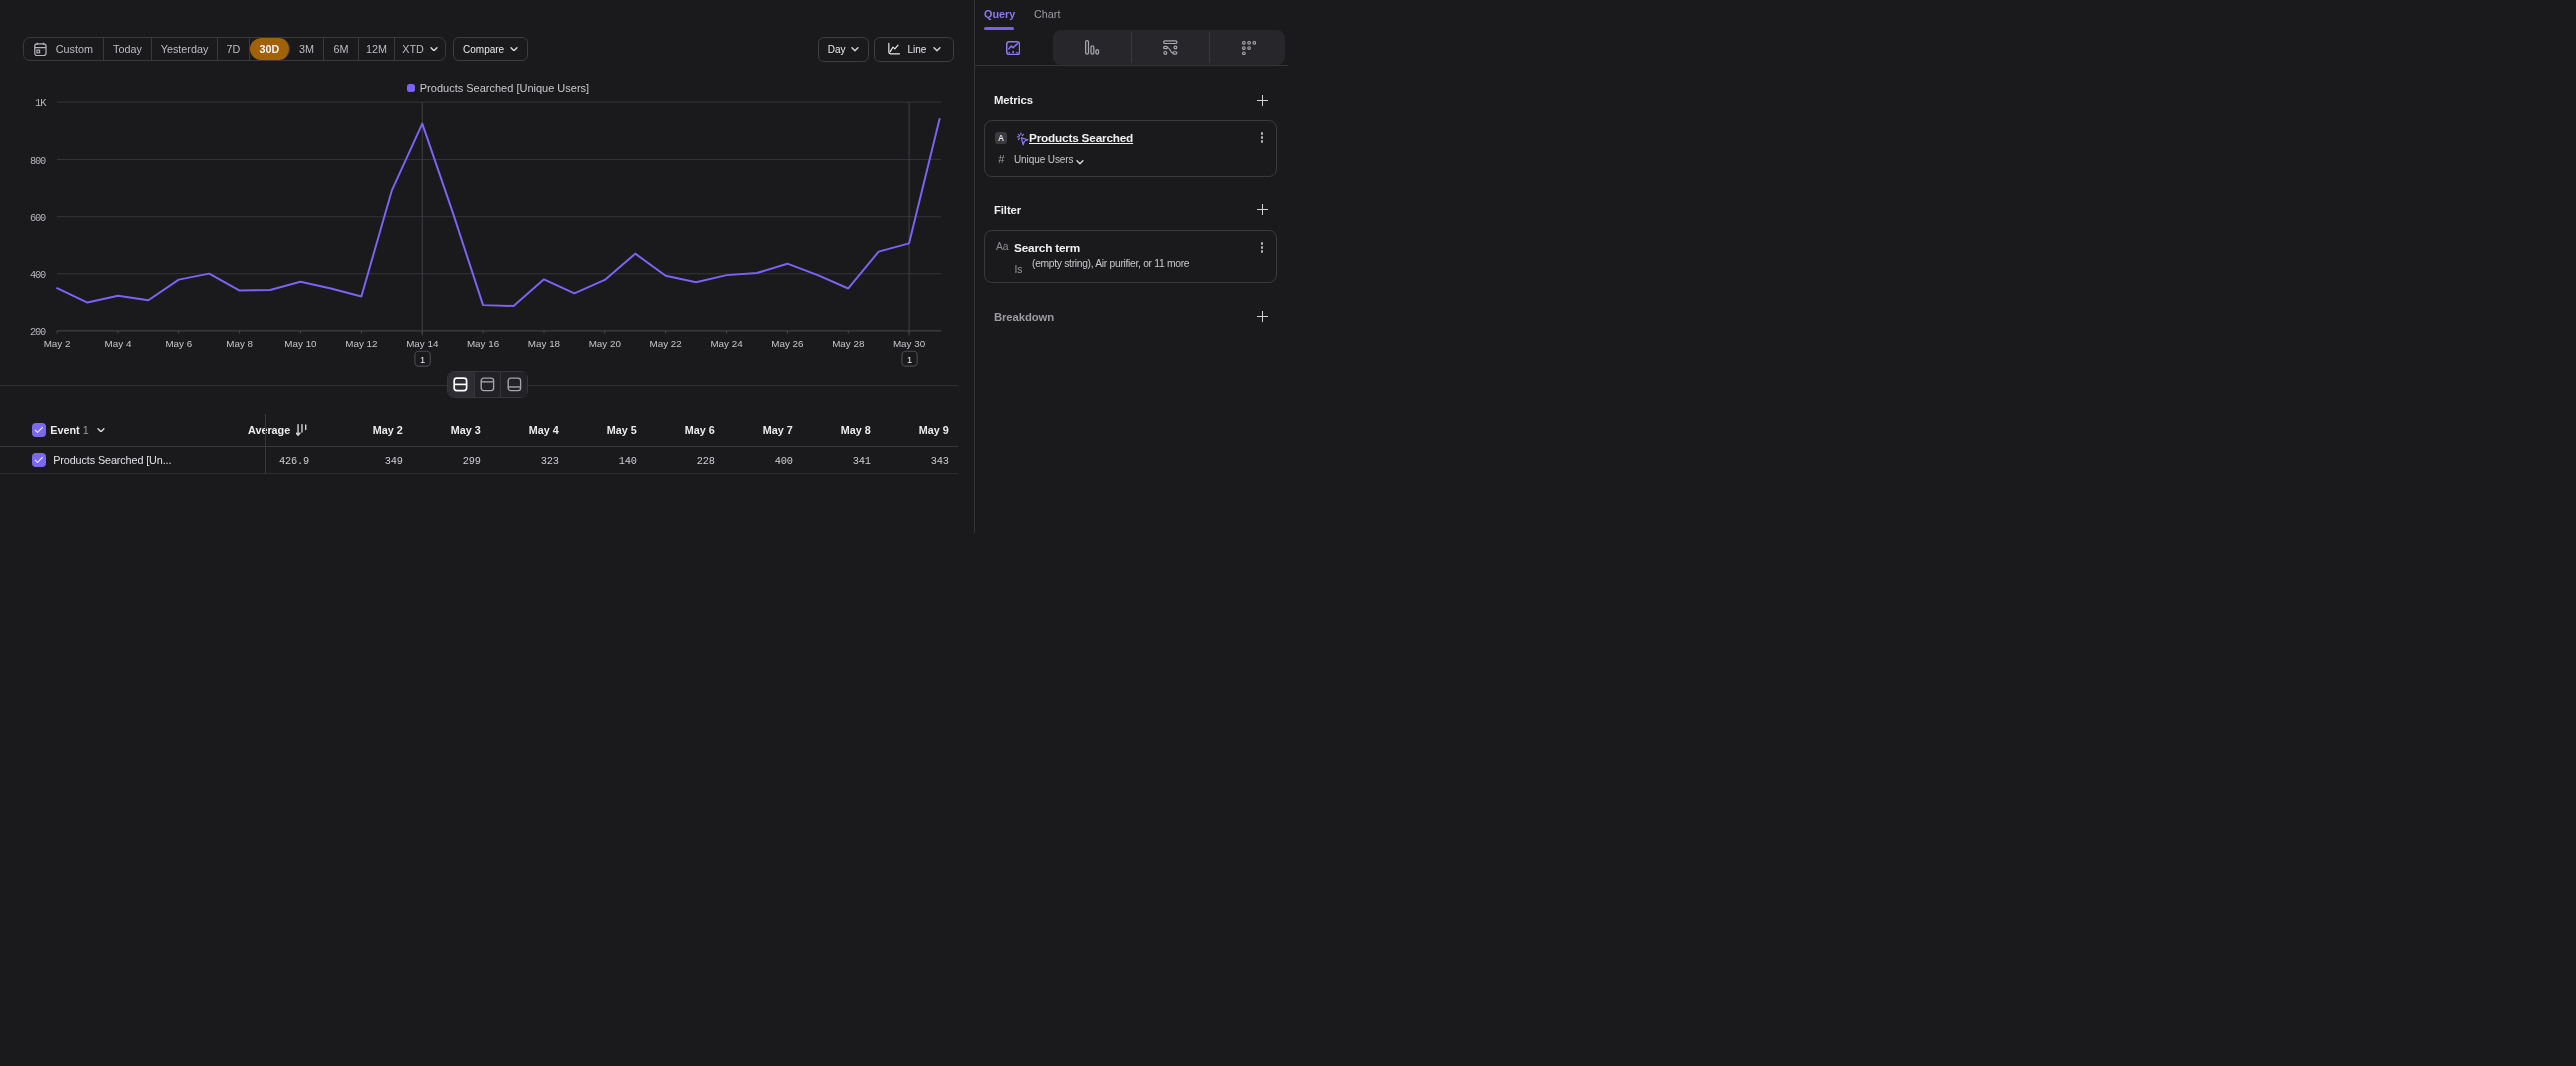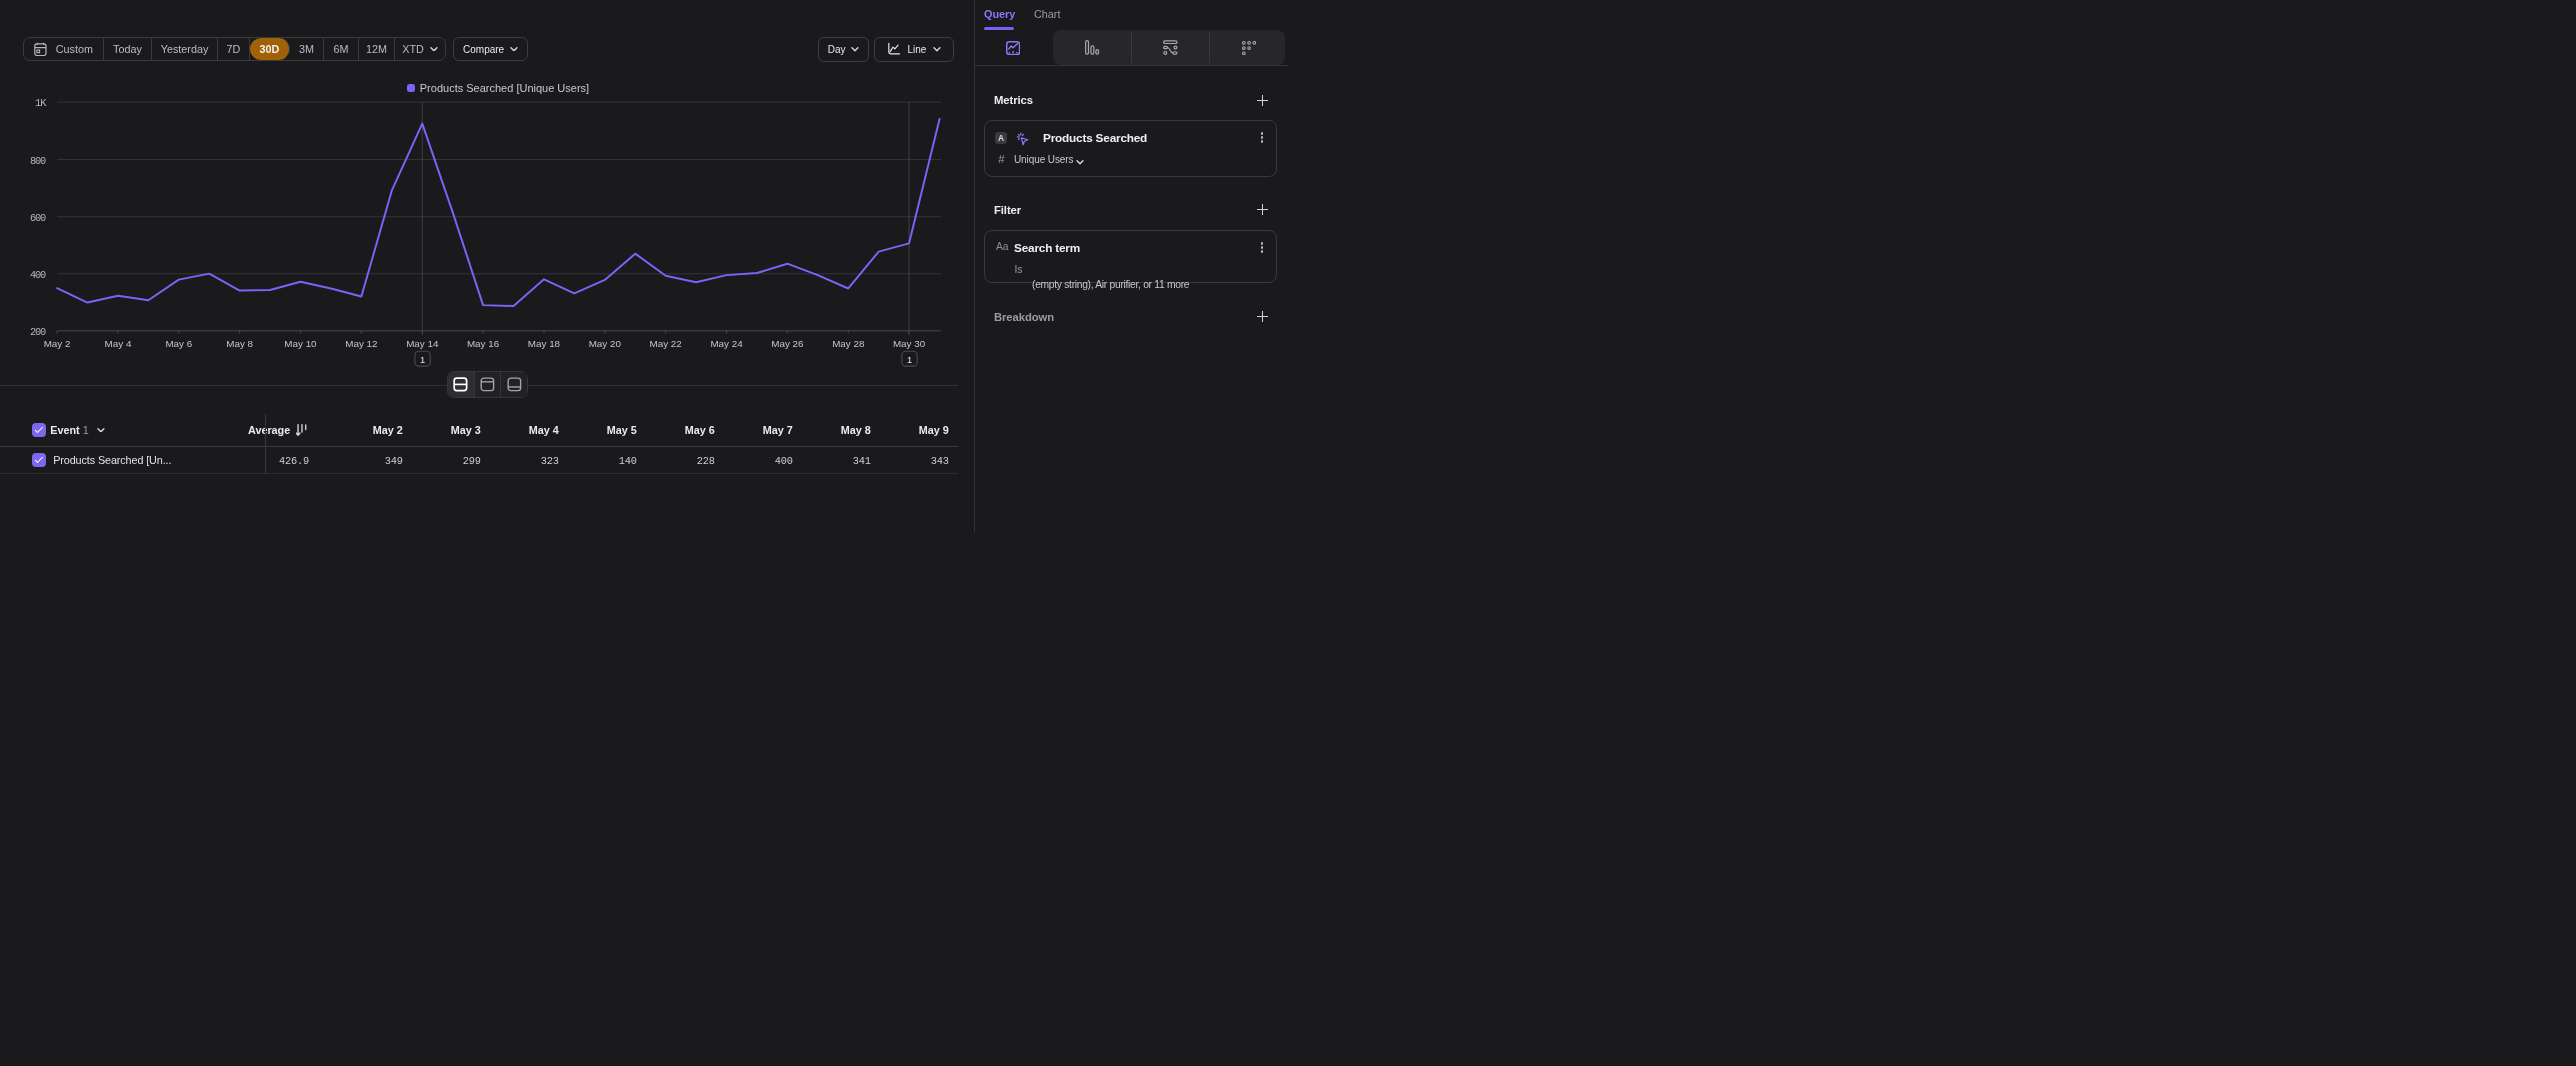--- a/index.html
+++ b/index.html
@@ -262,21 +262,21 @@
   <div class="card abs" style="top:120px; height:57px;">
     <div style="position:absolute; left:10.3px; top:11.3px; width:11.3px; height:11.3px; background:#3b3a40; border-radius:3px; color:#dcdbe0; font-size:8.4px; font-weight:bold; display:flex; align-items:center; justify-content:center;">A</div>
     <svg style="position:absolute; left:30.5px; top:10.8px;" width="14.8" height="14.8" viewBox="0 0 17 17" fill="none" stroke="#8b79f7" stroke-width="1.4" stroke-linecap="round" stroke-linejoin="round">
       <path d="M6.2 6.8 L13.6 8.9 L9.6 10.6 L8.2 14.7 Z"></path>
       <line x1="5.6" y1="1.2" x2="5.6" y2="3.2"></line>
       <line x1="1.6" y1="5.6" x2="3.6" y2="5.6"></line>
       <line x1="2.7" y1="2.7" x2="4.1" y2="4.1"></line>
       <line x1="8.5" y1="2.7" x2="7.3" y2="4"></line>
       <line x1="2.8" y1="8.6" x2="4" y2="7.4"></line>
     </svg>
-    <div style="position:absolute; left:58px; top:10.3px; font-size:11.8px; letter-spacing:-0.2px; font-weight:bold; color:#f0eff2;">Products Searched</div>
+    <div style="position:absolute; left:44px; top:10.3px; font-size:11.8px; letter-spacing:-0.2px; font-weight:bold; color:#f0eff2;text-decoration:underline;">Products Searched</div>
     <div class="kebab" style="top:11.3px;">
         <i></i>
         <i></i>
         <i></i>
       </div>
     <div style="position:absolute; left:13.3px; top:32px; font-size:11.3px; color:#9b9aa1;">#</div>
     <div style="position:absolute; left:29px; top:33px; font-size:10px; letter-spacing:-0.1px; color:#c9c8cd;">Unique Users</div>
     <div style="position:absolute; left:91px; top:39px; display:flex;">
         <svg width="7.9" height="4.9" viewBox="0 0 8 5" fill="none" stroke="#d4d3d8" stroke-width="1.5" stroke-linecap="round" stroke-linejoin="round">
           <polyline points="1,0.8 4,3.9 7,0.8"></polyline>
@@ -288,19 +288,19 @@
   <div class="plus abs" style="top:204px;"></div>
   <div class="card abs" style="top:230px; height:53px;">
     <div style="position:absolute; left:11px; top:9.8px; font-size:10.3px; color:#8f8e95;">Aa</div>
     <div style="position:absolute; left:29px; top:9.8px; font-size:11.8px; letter-spacing:-0.2px; font-weight:bold; color:#f0eff2;">Search term</div>
     <div class="kebab" style="top:11.3px;">
         <i></i>
         <i></i>
         <i></i>
       </div>
     <div style="position:absolute; left:29.5px; top:33px; font-size:10.3px; color:#9b9aa1;">Is</div>
-    <div style="position:absolute; left:47px; top:48px; font-size:10.3px; letter-spacing:-0.3px; color:#c9c8cd;">(empty string), Air purifier, or 11 more</div>
+    <div style="position:absolute; left:47px; top:27px; font-size:10.3px; letter-spacing:-0.3px; color:#c9c8cd;">(empty string), Air purifier, or 11 more</div>
   </div>
 
   <div class="shead abs" style="left:994px; top:311px; color:#9b9aa1;">Breakdown</div>
   <div class="plus abs" style="top:311px;"></div>
 </div>
 
 
 </body></html>

